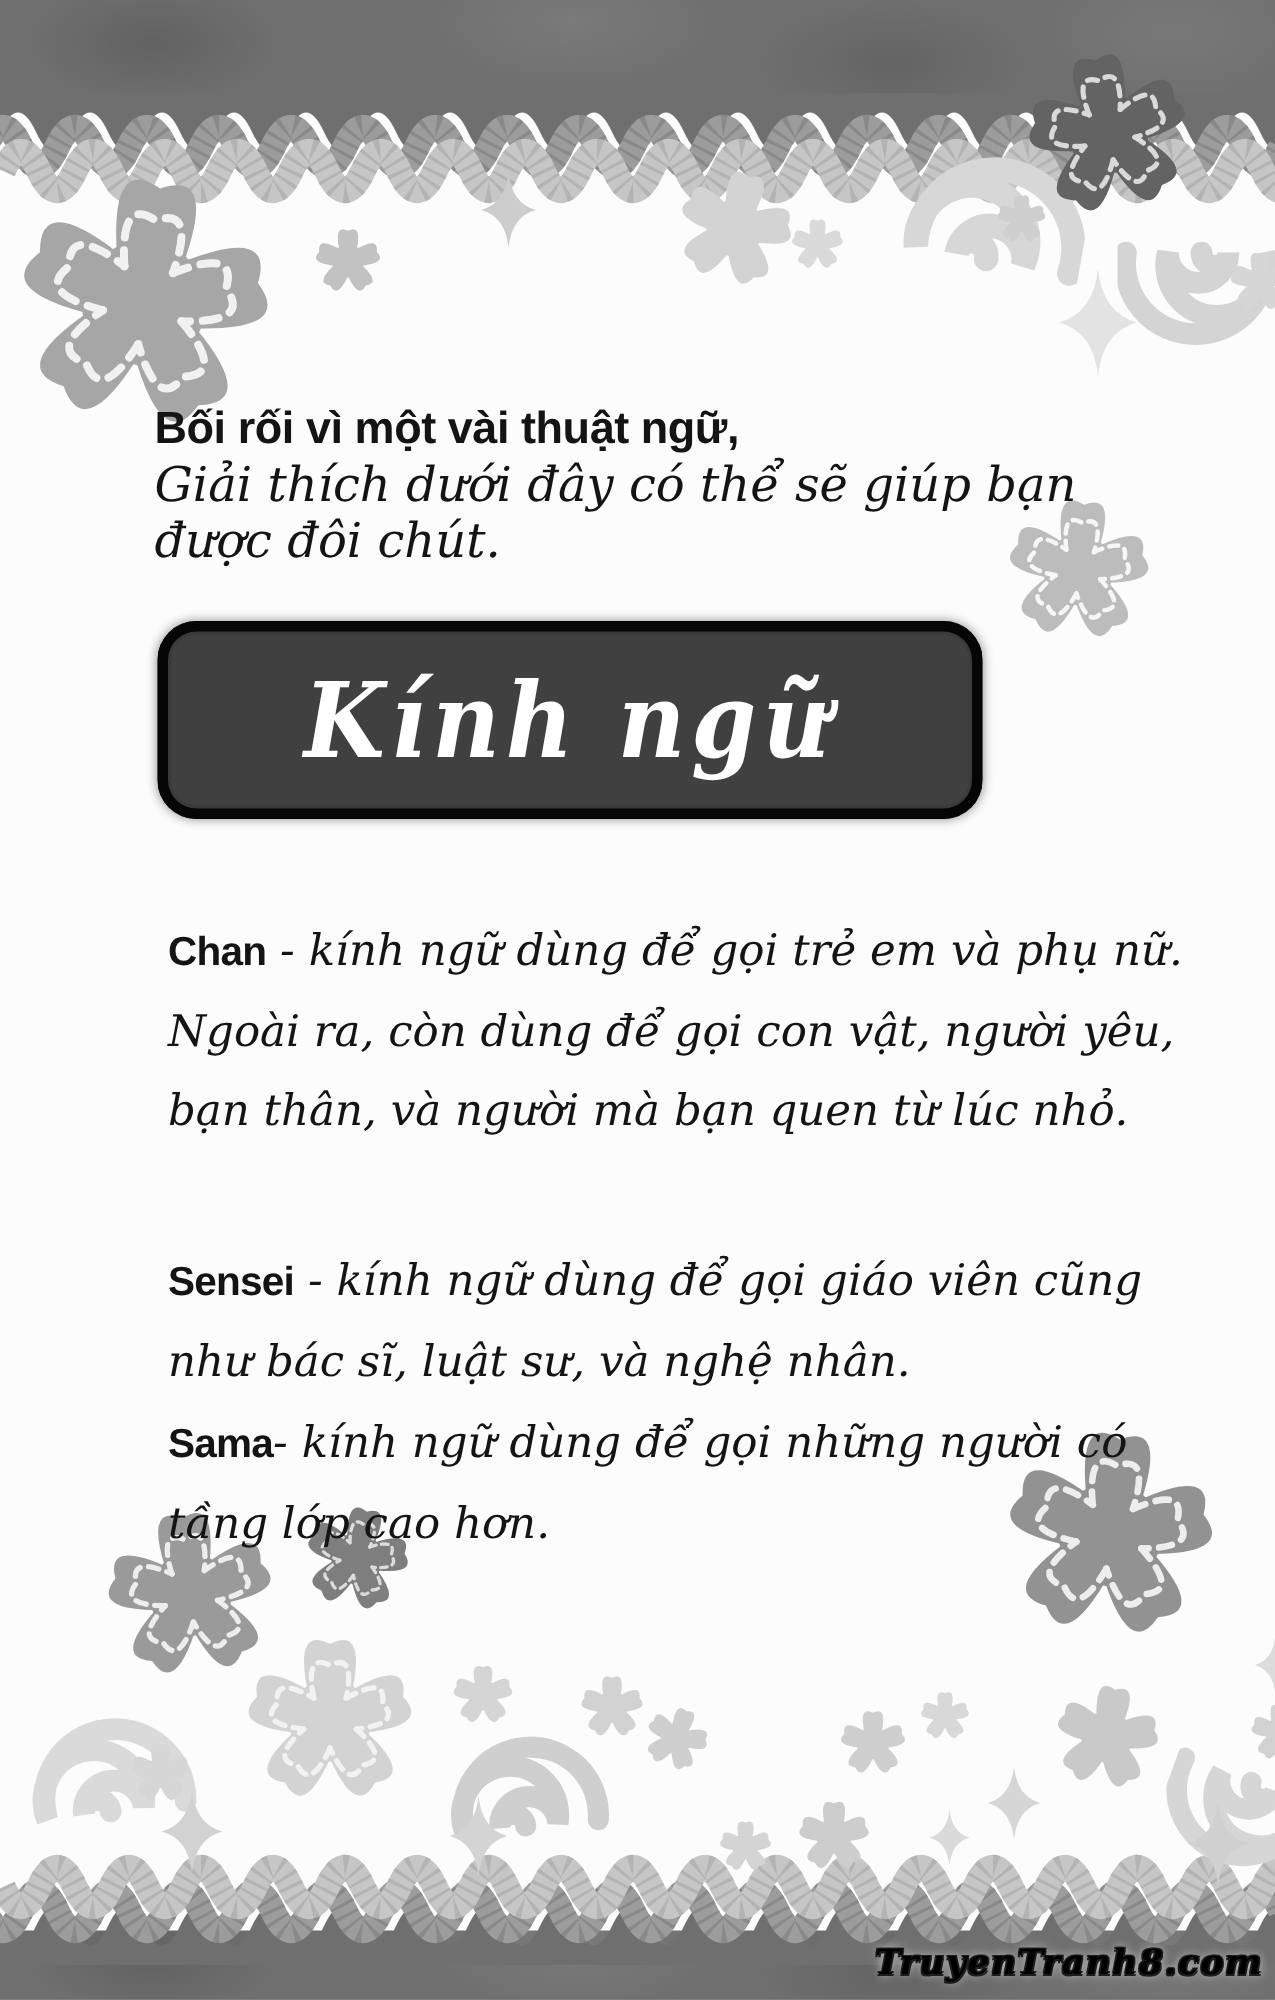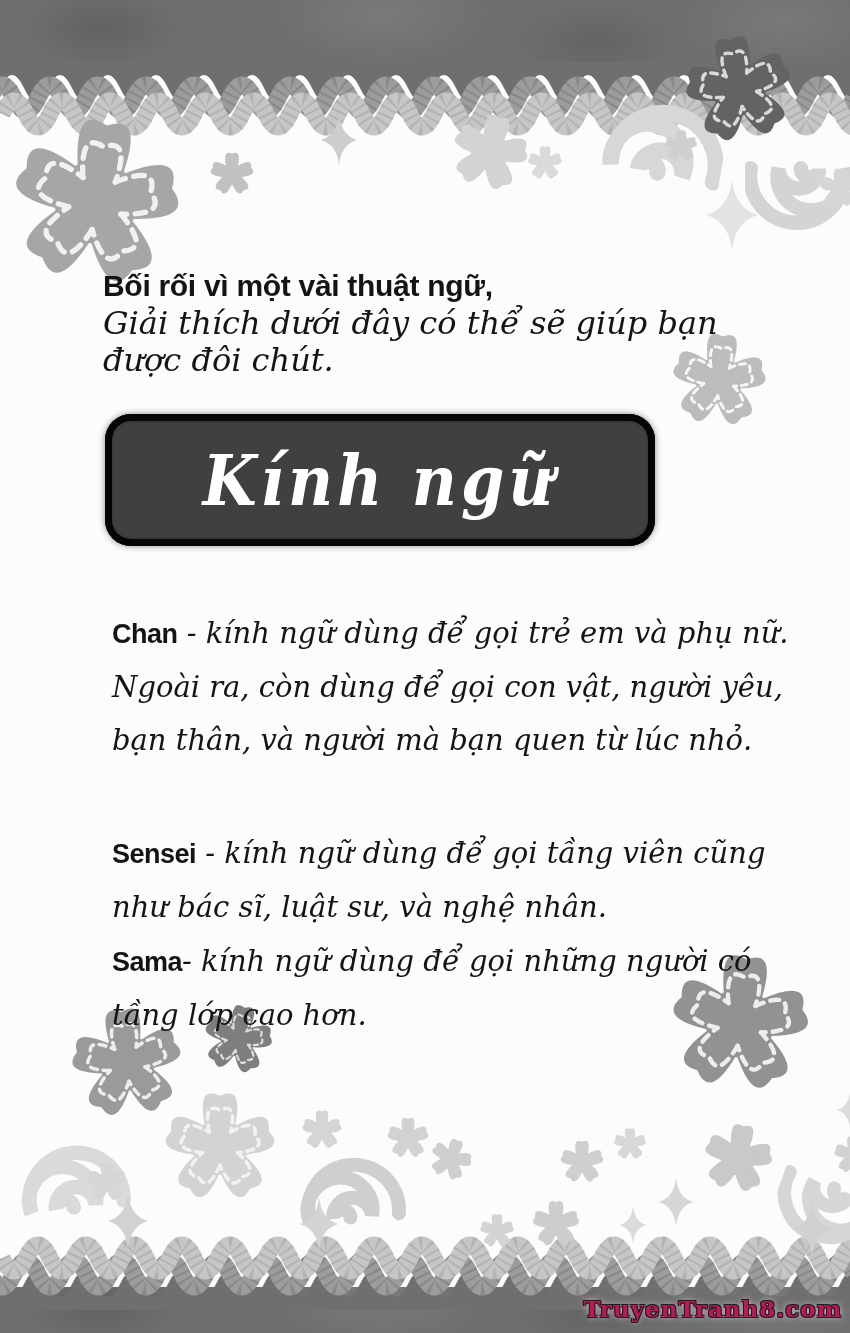--- a/index.html
+++ b/index.html
@@ -54,22 +54,22 @@
   .entry .term{
     font-family:"Liberation Sans", sans-serif;font-weight:bold;font-style:normal;
     font-size:27px;letter-spacing:-0.5px;
   }
   .entry.chan{top:578px;}
   .entry.san{top:688px;}
   .entry.sensei{top:798px;}
   .entry.sama{top:906px;}
   .watermark{
     position:absolute;right:8px;top:1295px;z-index:4;
-    font-family:"DejaVu Serif", serif;font-weight:bold;
-    font-size:23px;color:#be185d;letter-spacing:1px;
+    font-family:"DejaVu Serif", serif;font-weight:bold;font-style:italic;
+    font-size:23px;color:#000000;letter-spacing:1px;
     text-shadow:1px 1px 0 #1d1d1d,-1px -1px 0 #1d1d1d,1px -1px 0 #1d1d1d,-1px 1px 0 #1d1d1d,0 0 7px rgba(255,255,255,.85);
   }
 </style>
 </head>
 <body>
 
 <div class="page" style="--page: #fcfcfc; --ink: #141414; --band: #6f6f6f;">
 
   <svg width="0" height="0" style="position:absolute" aria-hidden="true">
     <defs>
@@ -520,18 +520,18 @@
     <div class="s">Giải thích dưới đây có thể sẽ giúp bạn được đôi chút.</div>
   </div>
 
   <div class="content title-box">
     <span class="t">Kính ngữ</span>
   </div>
 
   <p class="content entry chan"><span class="term">Chan</span><span> - </span><span>kính ngữ dùng để gọi trẻ em và phụ nữ. Ngoài ra, còn dùng để gọi con vật, người yêu, bạn thân, và người mà bạn quen từ lúc nhỏ.</span></p>
 
 
-  <p class="content entry sensei"><span class="term">Sensei</span><span> - </span><span>kính ngữ dùng để gọi tầng viên cũng như bác sĩ, luật sư, và nghệ nhân.</span></p>
+  <p class="content entry sensei"><span class="term">Sensei</span><span> - </span><span>kính ngữ dùng để gọi giáo viên cũng như bác sĩ, luật sư, và nghệ nhân.</span></p>
 
   <p class="content entry sama"><span class="term">Sama</span><span>- </span><span>kính ngữ dùng để gọi những người có tầng lớp cao hơn.</span></p>
 
   <div class="watermark">TruyenTranh8.com</div>
 </div>
 
 </body></html>

